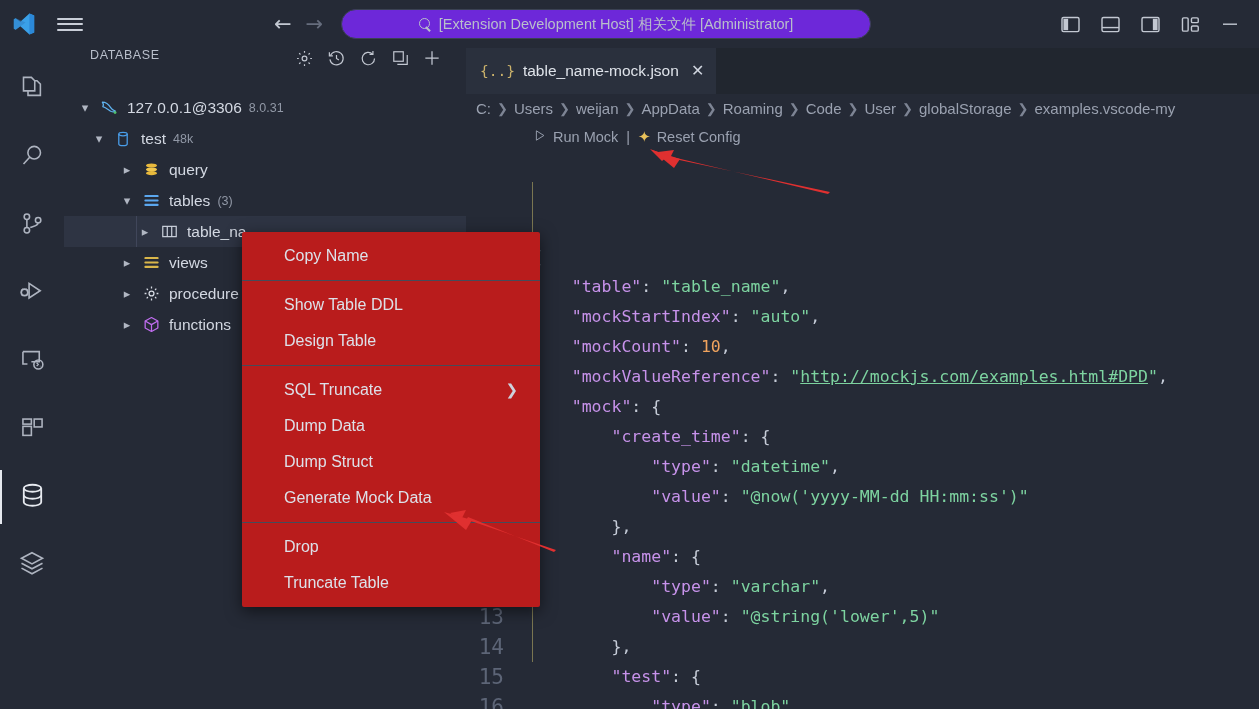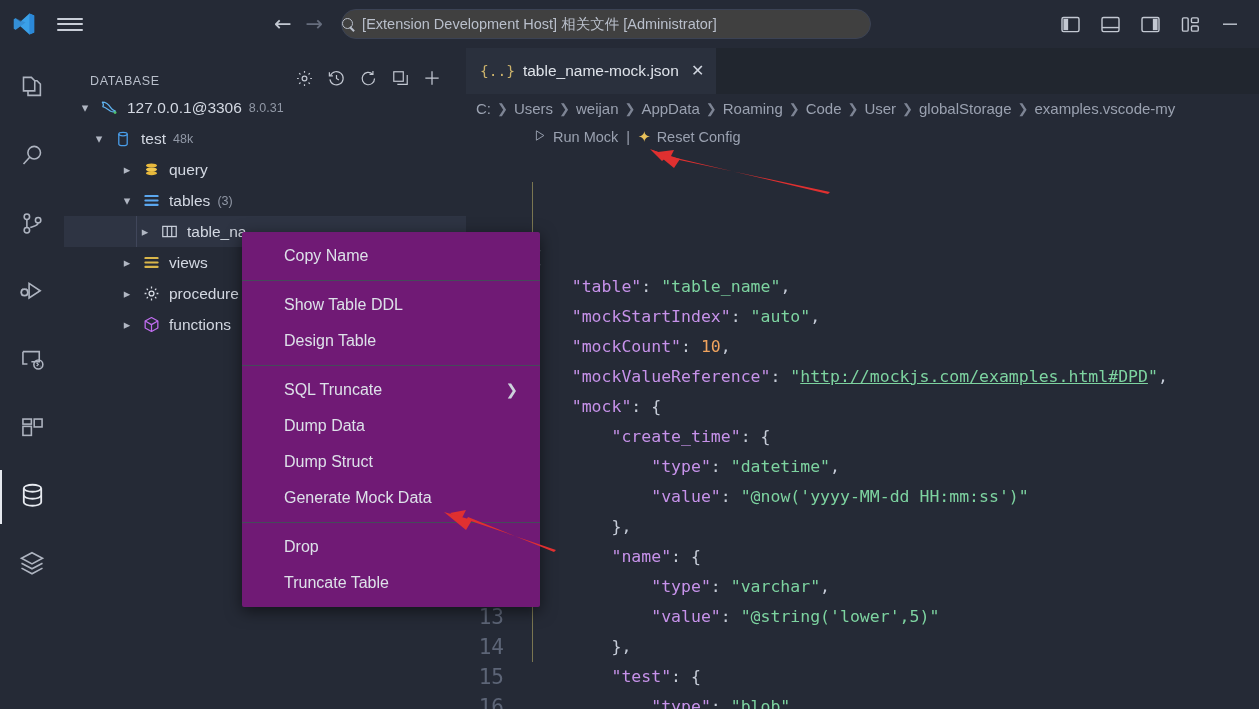--- a/index.html
+++ b/index.html
@@ -17,22 +17,22 @@
     background: #252a36; display: flex; align-items: center;
   }
   .tb-logo { width: 48px; height: 48px; display: flex; align-items: center; justify-content: center; }
   .tb-hamburger { width: 44px; height: 48px; display: flex; align-items: center; justify-content: center; }
   .tb-hamburger .bar { display:block; width: 26px; height: 2px; background: #c9ced8; margin: 3.5px 0; border-radius:1px; }
   .tb-spacer { flex: 1 1 auto; }
   .tb-nav { display: flex; align-items: center; gap: 14px; margin-right: 18px; }
   .tb-arrow { font-size: 21px; line-height: 1; color: #c3c8d2; font-family:"DejaVu Sans", sans-serif; }
   .tb-arrow.dim { color: #666d7d; }
   .tb-search {
-    width: 530px; height: 30px; background: #404040; border: 1px solid #3b4254;
-    border-radius: 15px; display: flex; align-items: center; justify-content: flex-start; gap: 7px;
+    width: 530px; height: 30px; background: #6d28d9; border: 1px solid #3b4254;
+    border-radius: 15px; display: flex; align-items: center; justify-content: center; gap: 7px;
     color: #b9bfcb; font-size: 14.5px;
   }
   .tb-search .mag { width: 13px; height: 13px; position: relative; display:inline-block; }
   .tb-search .mag::before {
     content:''; position:absolute; left:0; top:0; width:9px; height:9px;
     border:1.6px solid #b9bfcb; border-radius:50%;
   }
   .tb-search .mag::after {
     content:''; position:absolute; left:7.5px; top:8px; width:6px; height:1.6px;
     background:#b9bfcb; transform: rotate(45deg); transform-origin: left center;
@@ -53,21 +53,21 @@
   .ab-item.active::before {
     content:''; position:absolute; left:0; top:0; bottom:0; width:2px; background:#e6e9ef;
   }
 
   
   .sidebar {
     position: absolute; left: 64px; top: 48px; width: 402px; height: 661px;
     background: #252a36;
   }
   .sb-header {
-    height: 40px; display: flex; align-items: flex-end; padding-left: 26px; padding-right: 8px;
+    height: 40px; display: flex; align-items: flex-start; padding-left: 26px; padding-right: 8px;
   }
   .sb-title { font-size: 12.5px; letter-spacing: .6px; color: #b9bfcb; flex: 1 1 auto; }
   .sb-actions { display: flex; align-items: center; gap: 12px; padding-right: 16px; }
   .sb-action { width: 20px; height: 20px; display:flex; align-items:center; justify-content:center; }
 
   .tree { padding-top: 4px; font-size: 15.5px; color: #d3d8e2; }
   .row {
     height: 31px; display: flex; align-items: center; padding-left: 10px;
     position: relative; white-space: nowrap;
   }
@@ -134,21 +134,21 @@
   
   .k { color: #c792ea; }
   .s { color: #7dd3a0; }
   .n { color: #f0a35e; }
   .p { color: #c6ccd8; }
   .u { color: #7dd3a0; text-decoration: underline; text-decoration-color:#7dd3a0; }
 
   
   .ctxmenu {
     position: absolute; left: 242px; top: 232px; width: 298px;
-    background: #701a75; box-shadow: 0 4px 16px rgba(0,0,0,.55);
+    background: #b91c1c; box-shadow: 0 4px 16px rgba(0,0,0,.55);
     padding: 6px 0; z-index: 40; border-radius: 2px;
   }
   .ctxitem {
     height: 36px; display: flex; align-items: center; padding-left: 42px;
     font-size: 16px; color: #dde1e9;
   }
   .ctxitem .chev { margin-left: auto; margin-right: 22px; color: #cdd2dc; font-size: 15px; }
   .ctxsep { height: 1px; background: #454b5a; margin: 6px 0; }
 
   

